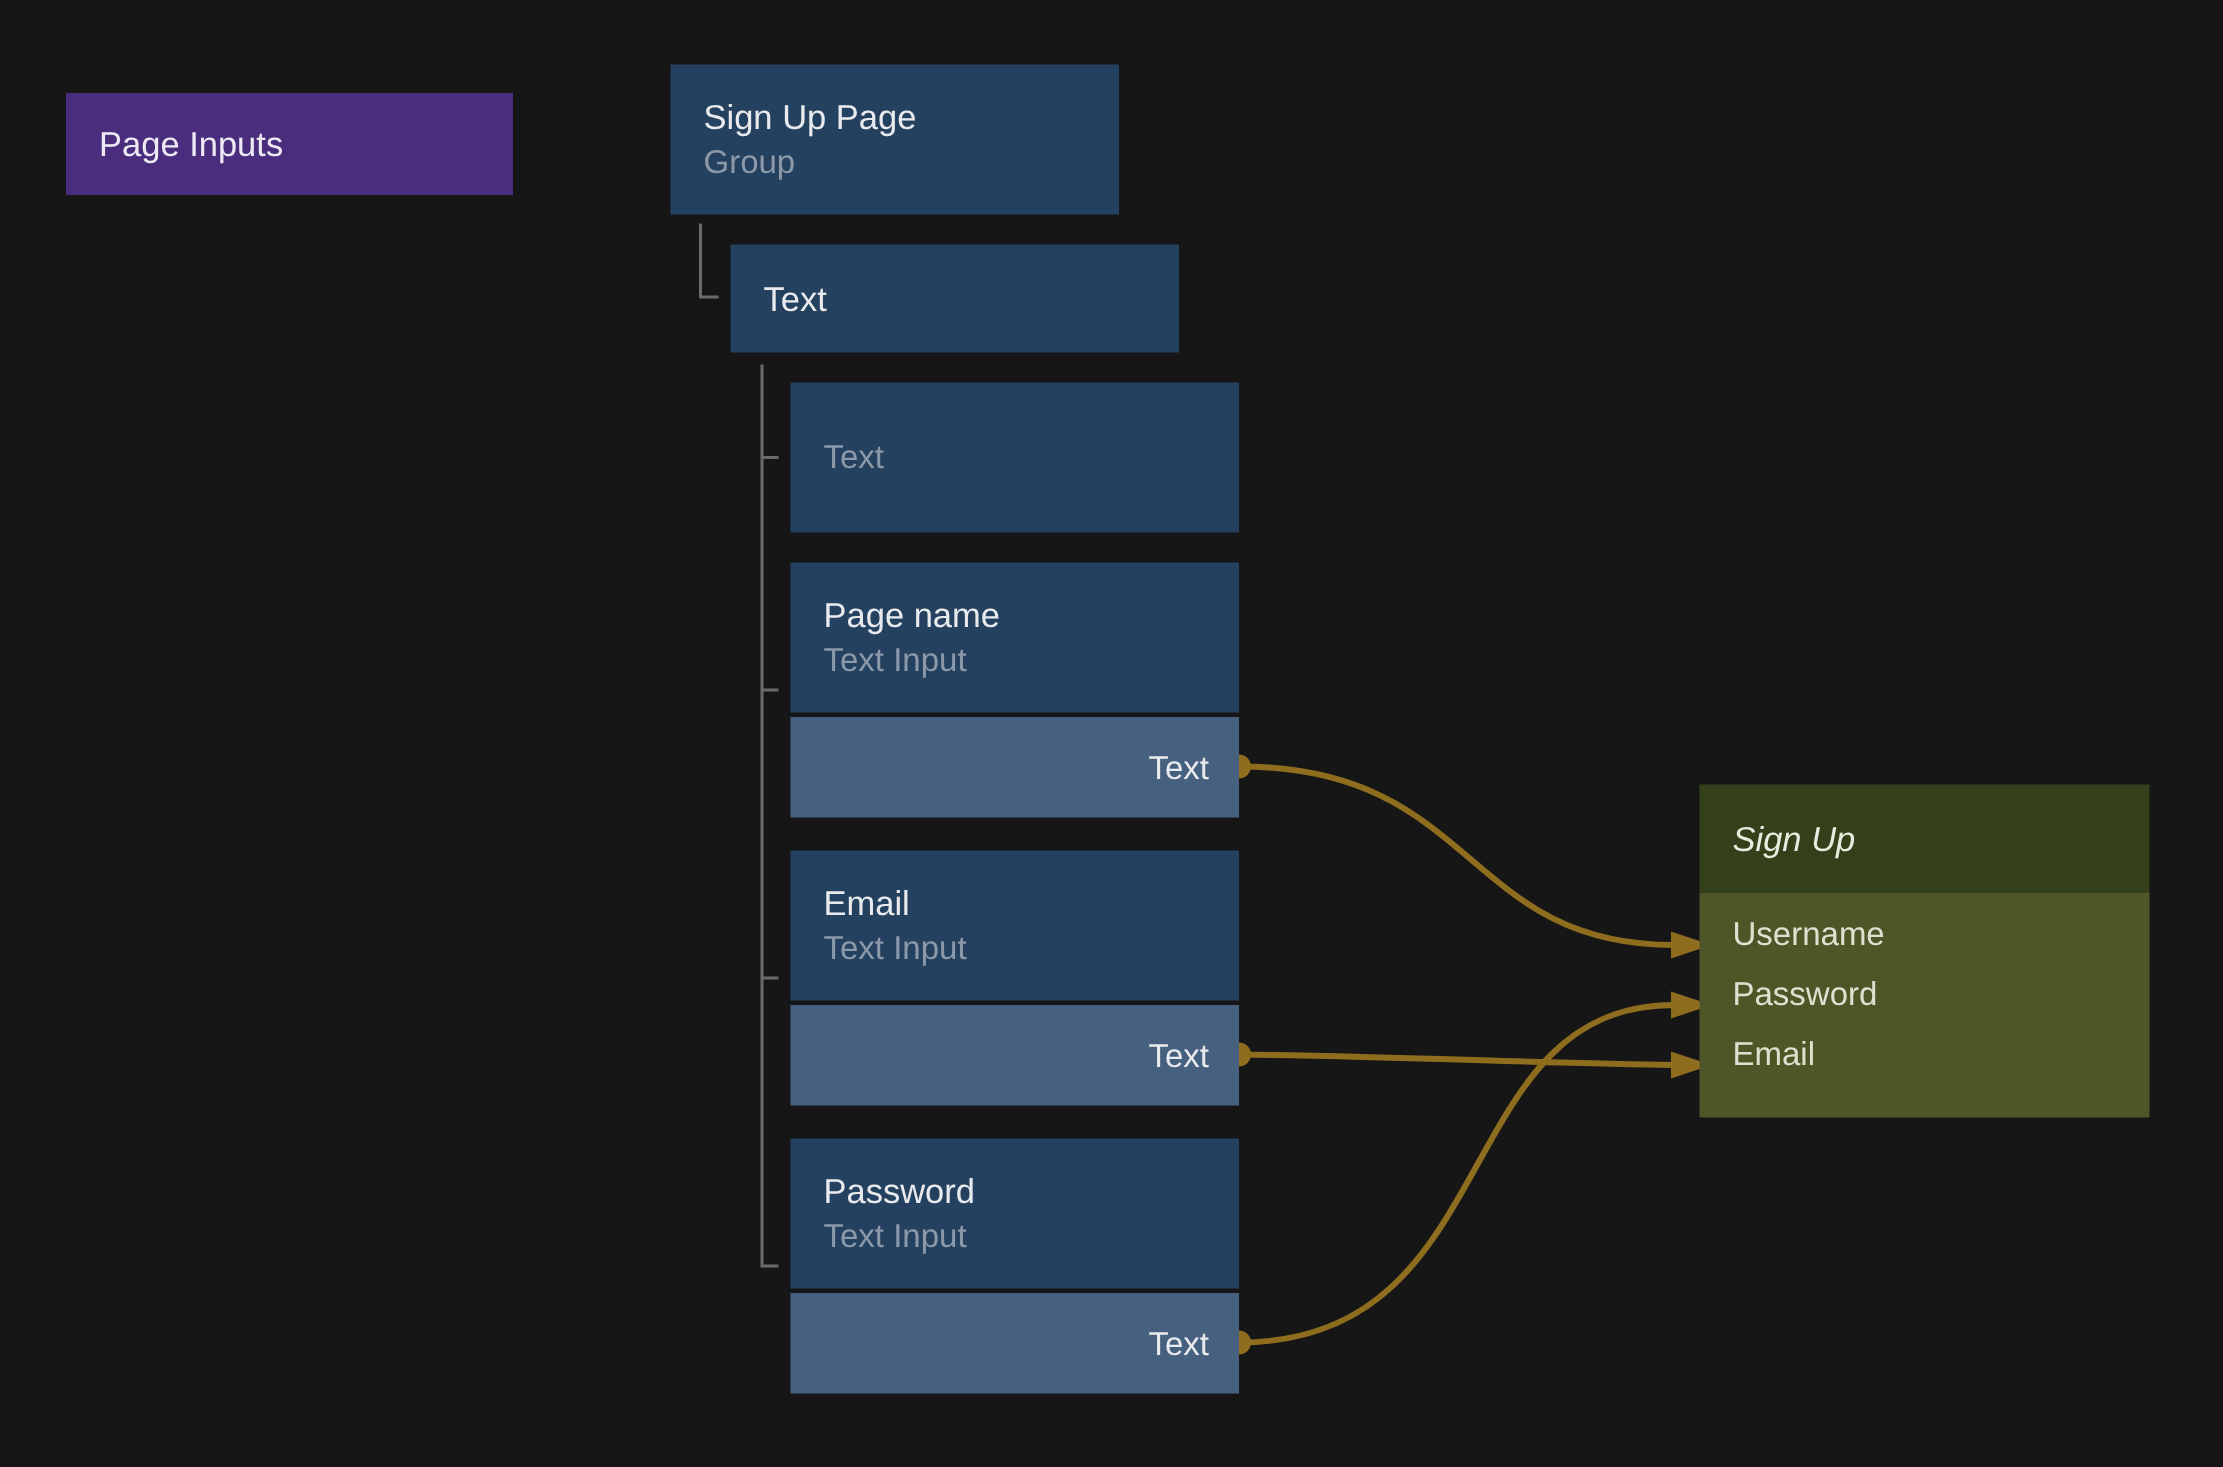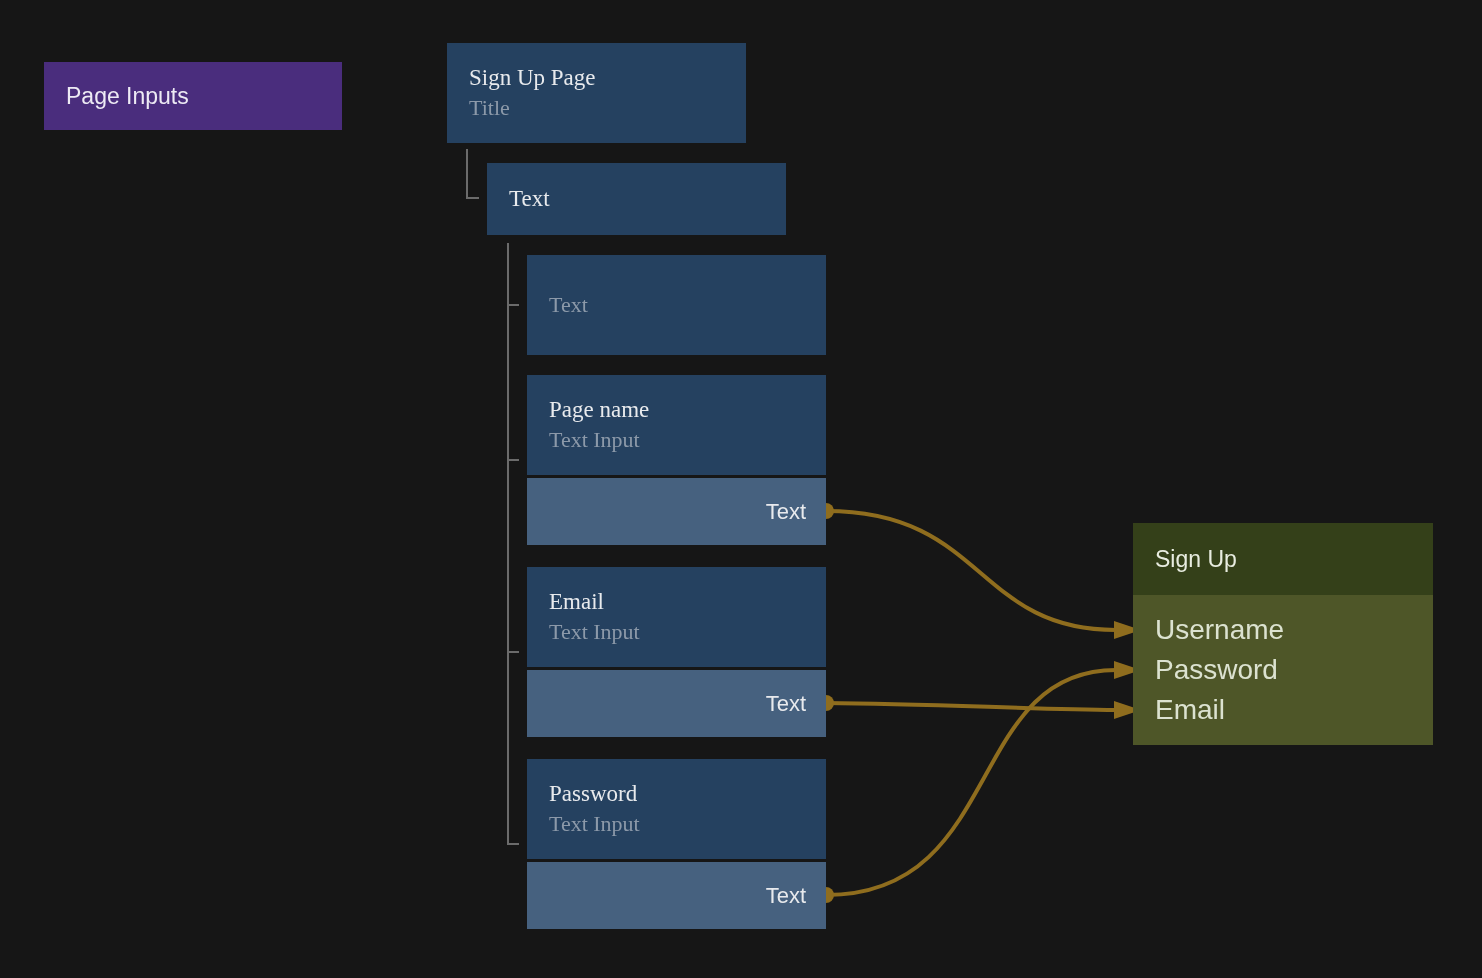--- a/index.html
+++ b/index.html
@@ -20,44 +20,44 @@
   
   .page-inputs{
     left:32px;top:62px;width:298px;height:68px;background:var(--purple);
     color:var(--purple-text);display:flex;align-items:center;
     padding:0 22px;font-size:23px;font-weight:500;margin-left:12px;
   }
   
   .tnode{width:299px}
   .tnode .head{
     background:var(--node-blue);height:100px;padding:0 22px;
-    display:flex;flex-direction:column;justify-content:center;font-family:Liberation Serif, serif;
+    display:flex;flex-direction:column;justify-content:center;
   }
   .tnode .head.single{height:72px}
   .title{font-size:23px;font-weight:500;color:var(--title-text);line-height:30px}
   .subtitle{font-size:22px;font-weight:400;color:var(--subtitle-text);line-height:30px}
   .tnode .bar{
     background:var(--bar-blue);height:67px;margin-top:3px;
     display:flex;align-items:center;justify-content:flex-end;
     padding-right:20px;font-size:22px;color:var(--title-text);
   }
   
   .signup{
     left:1133px;top:523px;width:300px;
   }
   .signup .head{
     background:var(--olive-header);height:72px;display:flex;align-items:center;
-    padding:0 22px;font-size:23px;font-weight:500;color:var(--signup-title-text);
+    padding:0 22px;font-size:23px;font-weight:500;color:var(--signup-title-text);font-style:italic;
   }
   .signup .body{
     background:var(--olive-body);padding:15px 0;
   }
   .signup .row{
-    height:40px;display:flex;align-items:center;padding:0 22px;
-    font-size:28px;color:var(--signup-row-text);
+    height:40px;display:flex;padding:0 22px;
+    font-size:22px;color:var(--signup-row-text);
   }
   
   svg.overlay{position:absolute;left:0;top:0;width:1482px;height:978px}
   .gray-line{stroke:var(--connector-gray);stroke-width:2;fill:none}
   .wire{stroke:var(--gold);stroke-width:4;fill:none}
   .gold-fill{fill:var(--gold);stroke:none}
 </style>
 </head>
 <body>
 
@@ -79,21 +79,21 @@
   <path class="gold-fill" d="M1141,710 L1114,701 L1114,719 Z"></path>
 </svg>
 
 <div class="abs page-inputs">
   <span>Page Inputs</span>
 </div>
 
 <div class="abs tnode" style="left:447px;top:43px">
   <div class="head">
     <div class="title">Sign Up Page</div>
-    <div class="subtitle">Title</div>
+    <div class="subtitle">Group</div>
   </div>
 </div>
 
 <div class="abs tnode" style="left:487px;top:163px">
   <div class="head single">
     <div class="title">Text</div>
   </div>
 </div>
 
 <div class="abs tnode" style="left:527px;top:255px">

